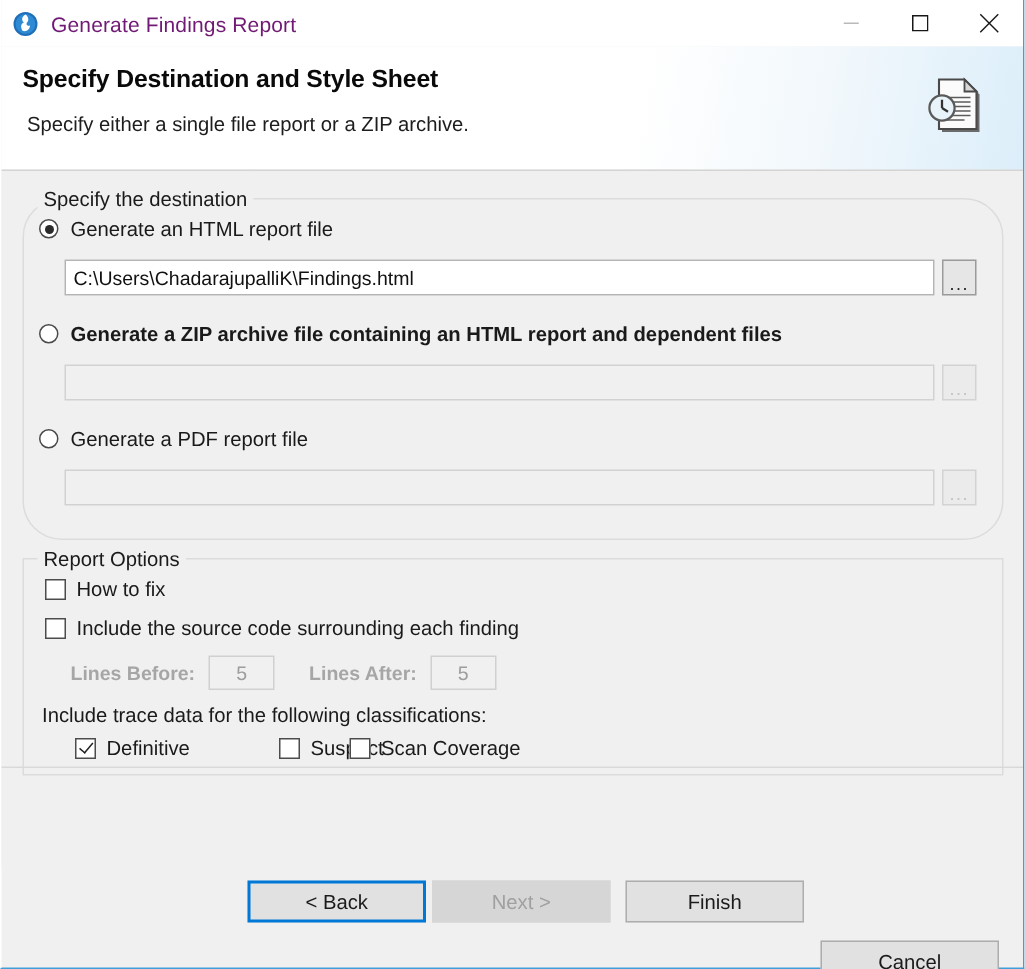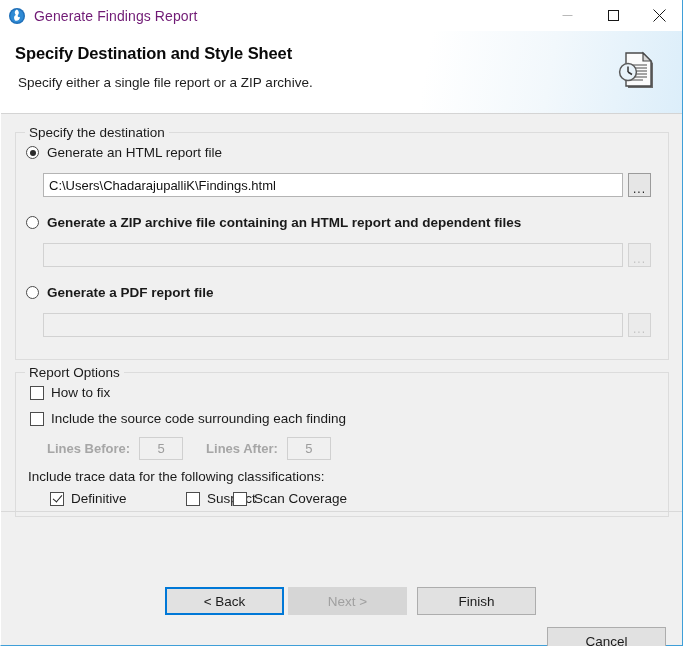--- a/index.html
+++ b/index.html
@@ -122,20 +122,21 @@
     font-size: 13.5px;
     color: #1a1a1a;
     white-space: nowrap;
   }
 
   #group-destination {
     left: 14px;
     top: 18px;
     width: 654px;
     height: 228px;
+    border-radius: 26px;
   }
   #group-options {
     left: 14px;
     top: 258px;
     width: 654px;
     height: 145px;
   }
 
   
   .radio-row {
@@ -394,21 +395,21 @@
 
       <div class="radio-row" style="left:10px; top:82px;font-weight:bold;">
         <span class="radio"></span>
         <span class="radio-label">Generate a ZIP archive file containing an HTML report and dependent files</span>
       </div>
       <div class="file-row" style="left:27px; top:110px; width:614px;">
         <div class="textfield disabled" style="width:580px;"></div>
         <div class="browse-btn disabled">...</div>
       </div>
 
-      <div class="radio-row" style="left:10px; top:152px;font-weight:bold;">
+      <div class="radio-row" style="left:10px; top:152px;">
         <span class="radio"></span>
         <span class="radio-label">Generate a PDF report file</span>
       </div>
       <div class="file-row" style="left:27px; top:180px; width:614px;">
         <div class="textfield disabled" style="width:580px;"></div>
         <div class="browse-btn disabled">...</div>
       </div>
     </div>
 
     <div class="group" id="group-options">

